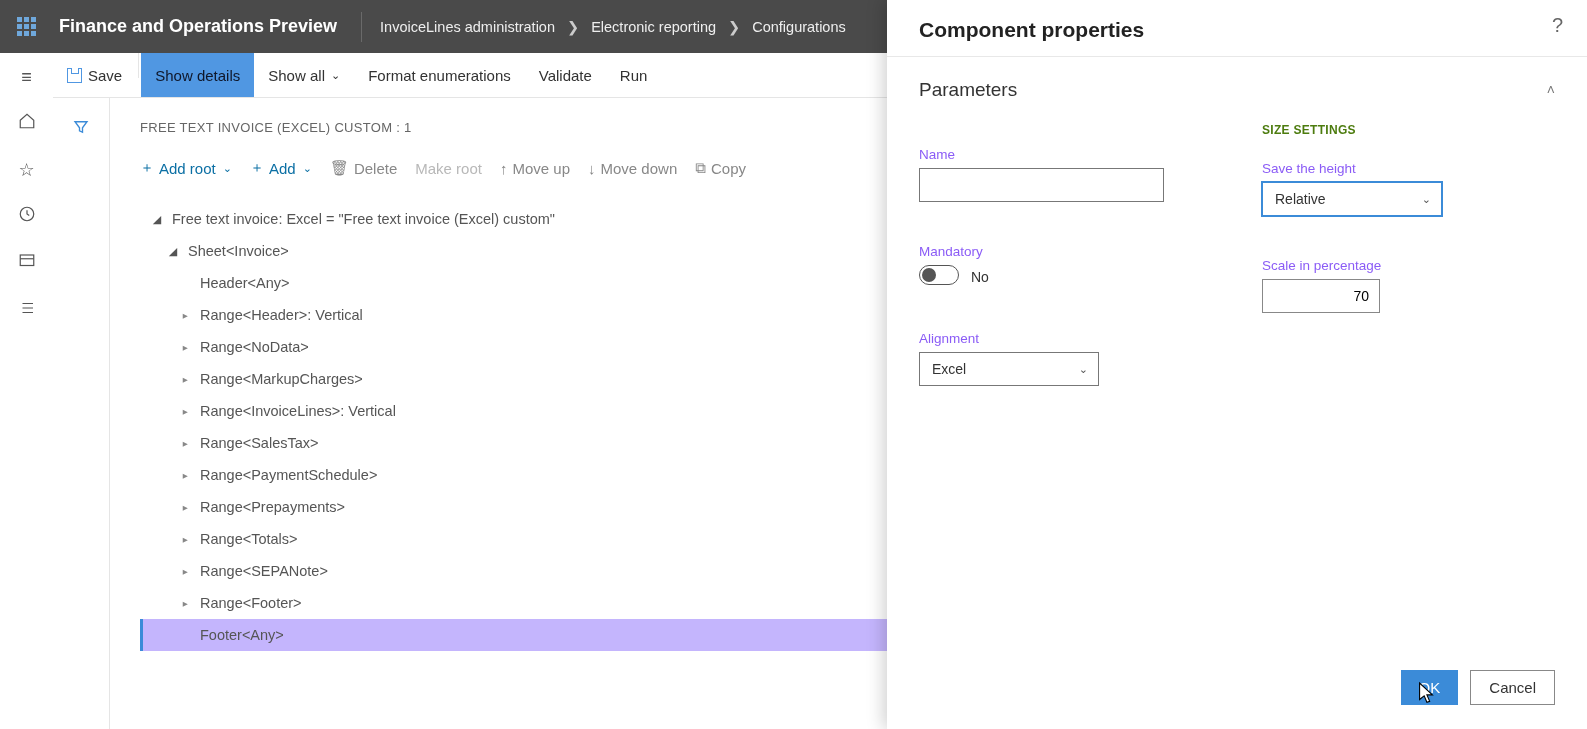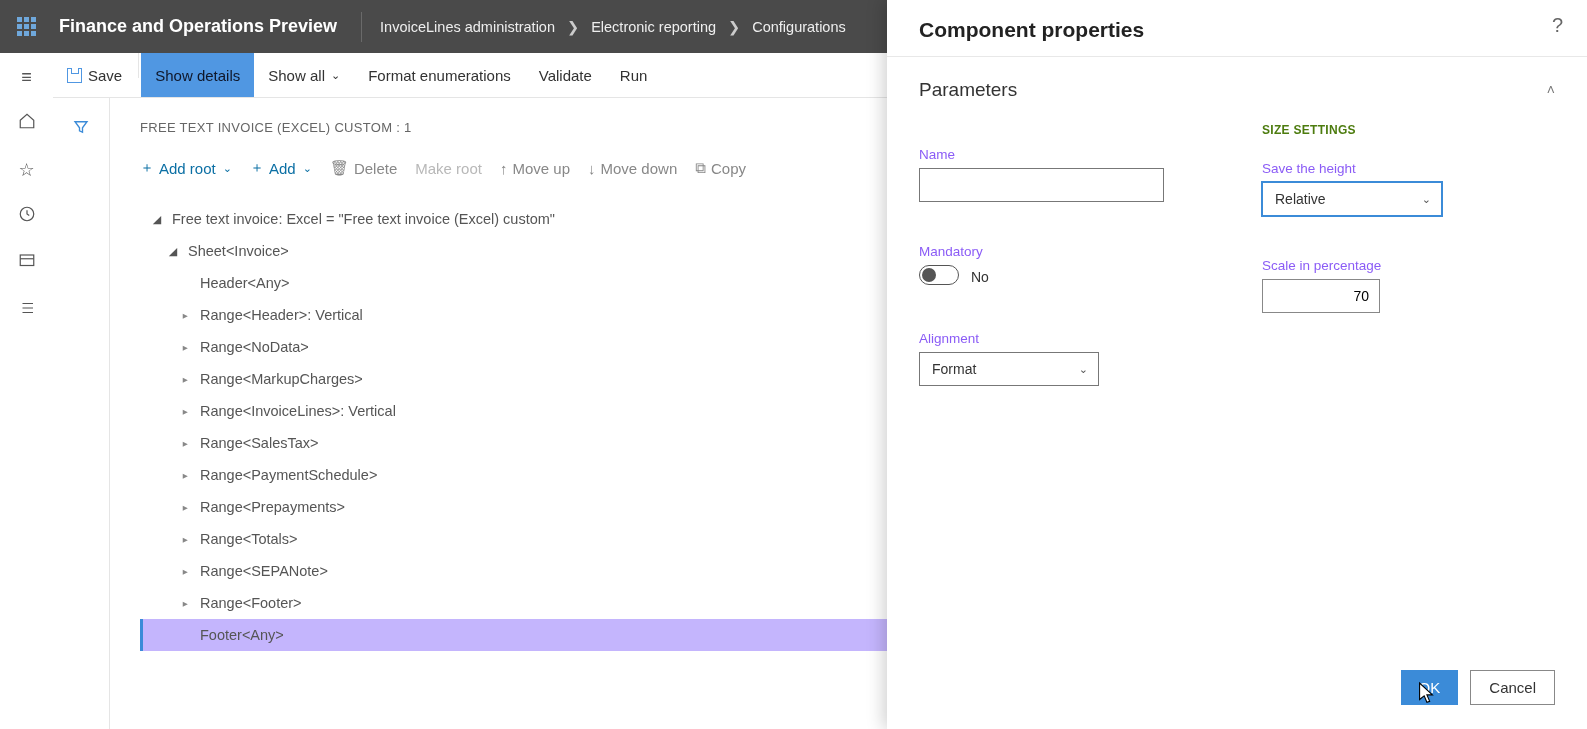--- a/index.html
+++ b/index.html
@@ -252,21 +252,21 @@
         <input class="txt-input" value="" style="">
         <div style="height:18px;"></div>
         <label class="fld-label">Mandatory</label>
         <div class="toggle-wrap">
           <div class="toggle"></div>
           <span class="toggle-lbl">No</span>
         </div>
         <div style="height:22px;"></div>
         <label class="fld-label">Alignment</label>
         <div class="sel">
-          <span>Format</span>
+          <span>Excel</span>
           <span class="chev">⌄</span>
         </div>
       </div>
       <div class="pcol">
         <div class="size-head">SIZE SETTINGS</div>
         <label class="fld-label">Save the height</label>
         <div class="sel focus">
           <span>Relative</span>
           <span class="chev">⌄</span>
         </div>

